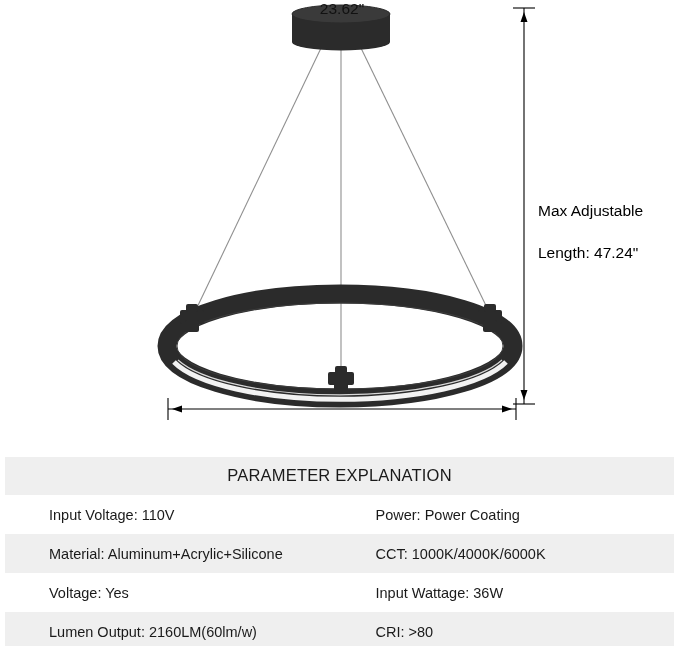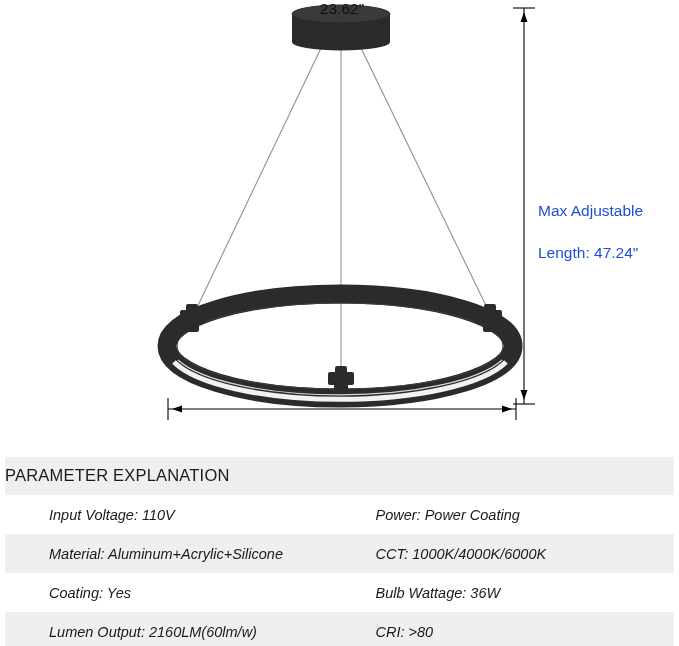--- a/index.html
+++ b/index.html
@@ -29,21 +29,21 @@
     width: 679px;
     height: 452px;
   }
   #illustration svg {
     display: block;
   }
 
   .dim-label {
     position: absolute;
     font-size: 15.5px;
-    color: #1d4ed8;
+    color: #000000;
     line-height: 1.35;
     white-space: pre-line;
   }
   #height-label {
     left: 538px;
     top: 180px;
     width: 140px;
   }
   #width-label {
     left: 0px;
@@ -66,32 +66,32 @@
   #param-table {
     position: absolute;
     left: 5px;
     top: 457px;
     width: 669px;
     border-collapse: collapse;
     table-layout: fixed;
   }
   #param-table tr.header-row td {
     background: #efefef;
+    text-align: center;
     font-size: 16.5px;
     padding: 9px 0 10px 0;
     color: #1a1a1a;
     letter-spacing: 0.2px;
   }
   #param-table td.cell {
     height: 37px;
     font-size: 14.5px;
     color: #1a1a1a;
     padding-left: 44px;
     vertical-align: middle;
-    font-style: italic;
   }
   #param-table tr.band-grey td.cell {
     background: #efefef;
     margin-left: 47px;
   }
   #param-table tr.band-white td.cell {
     background: #ffffff;
   }
   #param-table td.cell.right {
     padding-left: 36px;
@@ -178,22 +178,22 @@
       </tr>
       <tr class="band-white">
         <td class="cell">Input Voltage: 110V</td>
         <td class="cell right">Power: Power Coating</td>
       </tr>
       <tr class="band-grey">
         <td class="cell">Material:  Aluminum+Acrylic+Silicone</td>
         <td class="cell right">CCT: 1000K/4000K/6000K</td>
       </tr>
       <tr class="band-white">
-        <td class="cell">Coating: Yes</td>
-        <td class="cell right">Bulb Wattage: 36W</td>
+        <td class="cell">Voltage: Yes</td>
+        <td class="cell right">Input Wattage: 36W</td>
       </tr>
       <tr class="band-grey">
         <td class="cell">Lumen Output: 2160LM(60lm/w)</td>
         <td class="cell right">CRI: &gt;80</td>
       </tr>
     </tbody>
   </table>
 
 </div>
 

